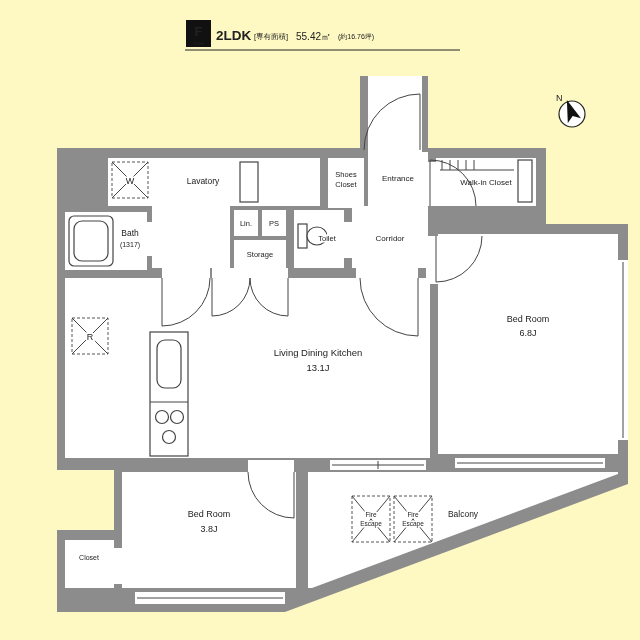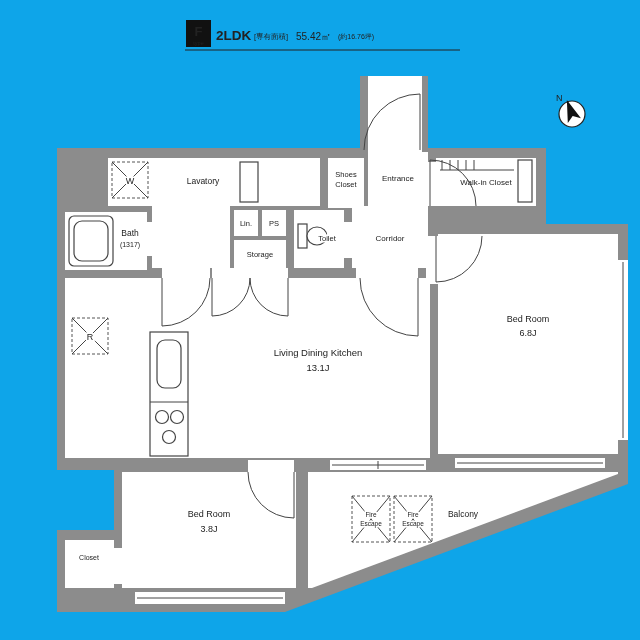--- a/index.html
+++ b/index.html
@@ -1,16 +1,16 @@
 <!DOCTYPE html>
 <html><head>
 <meta charset="utf-8">
 <style>
   html,body{margin:0;padding:0;background:#ffffff;}
-  .stage{position:relative;width:640px;height:640px;background:#0ea5e9;overflow:hidden;}
+  .stage{position:relative;width:640px;height:640px;background:#fef9c3;overflow:hidden;}
   svg{display:block;}
   .lbl{font-family:"Liberation Sans",sans-serif;fill:#222222;}
   .halo{stroke:#ffffff;stroke-width:3px;paint-order:stroke;}
   .fixture{fill:#ffffff;stroke:#444444;stroke-width:1.2;}
   .thin{stroke:#444444;stroke-width:1;fill:none;}
   .dashbox{fill:none;stroke:#555555;stroke-width:1;stroke-dasharray:3,2;}
   .arc{fill:none;stroke:#444444;stroke-width:1;}
 </style>
 </head>
 <body>

